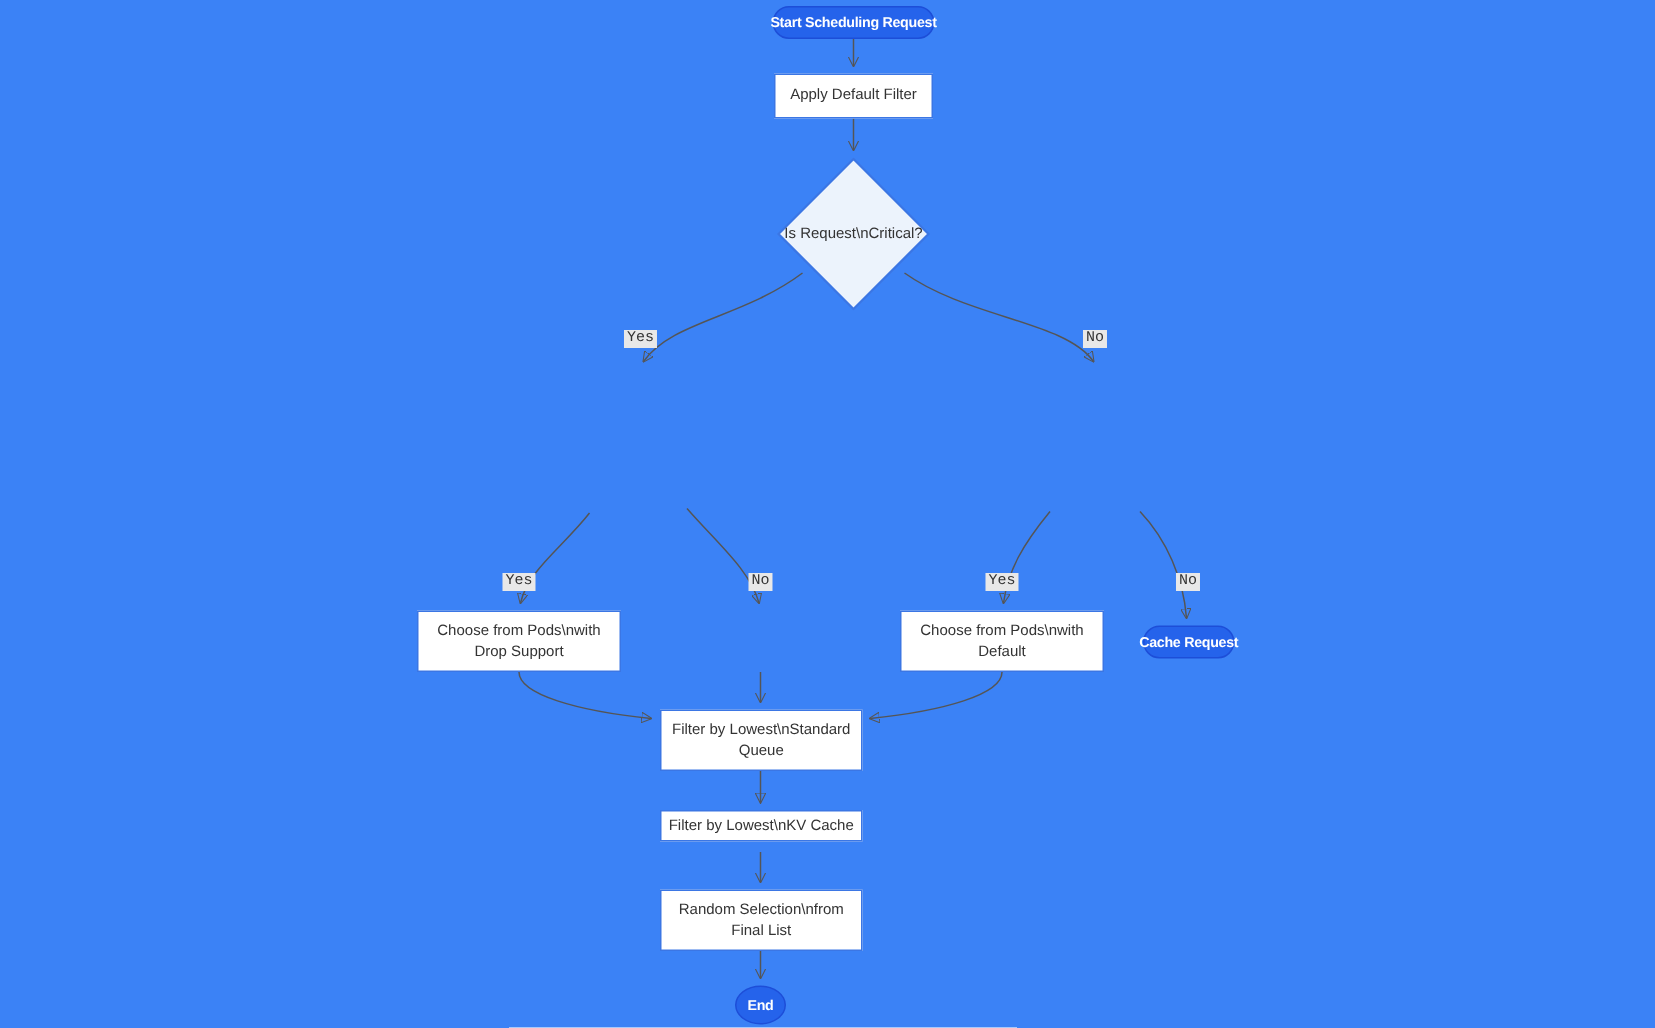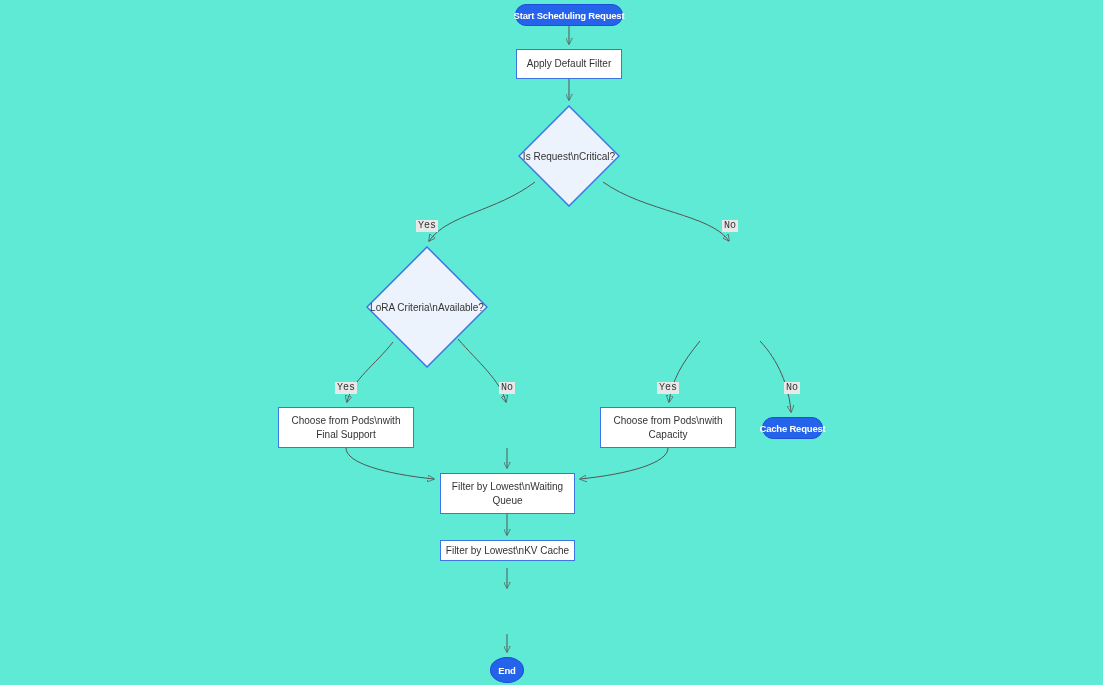--- a/index.html
+++ b/index.html
@@ -9,21 +9,21 @@
     --decision-fill:#ecf3fc;
     --rect-fill:#ffffff;
     --edge:#555555;
     --arrow:#333333;
     --label-bg:#e8e8e8;
     --text:#333333;
     --pill-text:#ffffff;
   }
   html,body{margin:0;padding:0;background:#ffffff;}
   #canvas{
-    position:relative;width:1103px;height:685px;overflow:hidden;background:#5eead4;
+    position:relative;width:1103px;height:685px;overflow:hidden;background:#3b82f6;
     font-family:"Liberation Sans","DejaVu Sans",sans-serif;color:var(--text);
   }
   #edge-layer{position:absolute;left:0;top:0;width:1103px;height:685px;}
   #edge-layer path{fill:none;stroke:var(--edge);stroke-width:1px;}
   .node{position:absolute;display:flex;flex-direction:column;align-items:center;justify-content:center;text-align:center;box-sizing:border-box;}
   .rect{
     background:var(--rect-fill);border:1.5px solid var(--node-border);
     font-size:10px;line-height:13.5px;
   }
   .pill{
@@ -80,52 +80,50 @@
     <span class="line">Apply Default Filter</span>
   </div>
 
   <div class="diamond-wrap" style="left:518px;top:105px;width:102px;height:102px">
     <svg class="diamond-svg" viewBox="0 0 102 102" preserveAspectRatio="none">
       <polygon points="51,1 101,51 51,101 1,51"></polygon>
     </svg>
     <span class="diamond-label">Is Request\nCritical?</span>
   </div>
 
-  <div class="diamond-wrap" style="left:366px;top:246px;width:122px;height:122px">
-    <svg class="diamond-svg" viewBox="0 0 122 122" preserveAspectRatio="none">
-      <polygon points="61,1 121,61 61,121 1,61"></polygon>
-    </svg>
-    <span class="diamond-label">LoRA Criteria\nAvailable?</span>
-  </div>
 
 
   <div class="node rect" style="left:278px;top:407px;width:136px;height:41px">
     <span class="line">Choose from Pods\nwith</span>
-    <span class="line">Final Support</span>
+    <span class="line">Drop Support</span>
   </div>
 
 
   <div class="node rect" style="left:600px;top:407px;width:136px;height:41px">
     <span class="line">Choose from Pods\nwith</span>
-    <span class="line">Capacity</span>
+    <span class="line">Default</span>
   </div>
 
   <div class="node pill" style="left:762px;top:417px;width:61px;height:22px">
     <span class="line">Cache Request</span>
   </div>
 
   <div class="node rect" style="left:440px;top:473px;width:135px;height:41px">
-    <span class="line">Filter by Lowest\nWaiting</span>
+    <span class="line">Filter by Lowest\nStandard</span>
     <span class="line">Queue</span>
   </div>
 
   <div class="node rect" style="left:440px;top:540px;width:135px;height:21px">
     <span class="line">Filter by Lowest\nKV Cache</span>
   </div>
 
+  <div class="node rect" style="left:440px;top:593px;width:135px;height:41px">
+    <span class="line">Random Selection\nfrom</span>
+    <span class="line">Final List</span>
+  </div>
 
   <div class="node pill" style="left:490px;top:657px;width:34px;height:26px;border-radius:50%">
     <span class="line">End</span>
   </div>
 
   <span class="edge-label" style="left:427px;top:226px">Yes</span>
   <span class="edge-label" style="left:730px;top:226px">No</span>
   <span class="edge-label" style="left:346px;top:388px">Yes</span>
   <span class="edge-label" style="left:507px;top:388px">No</span>
   <span class="edge-label" style="left:668px;top:388px">Yes</span>

